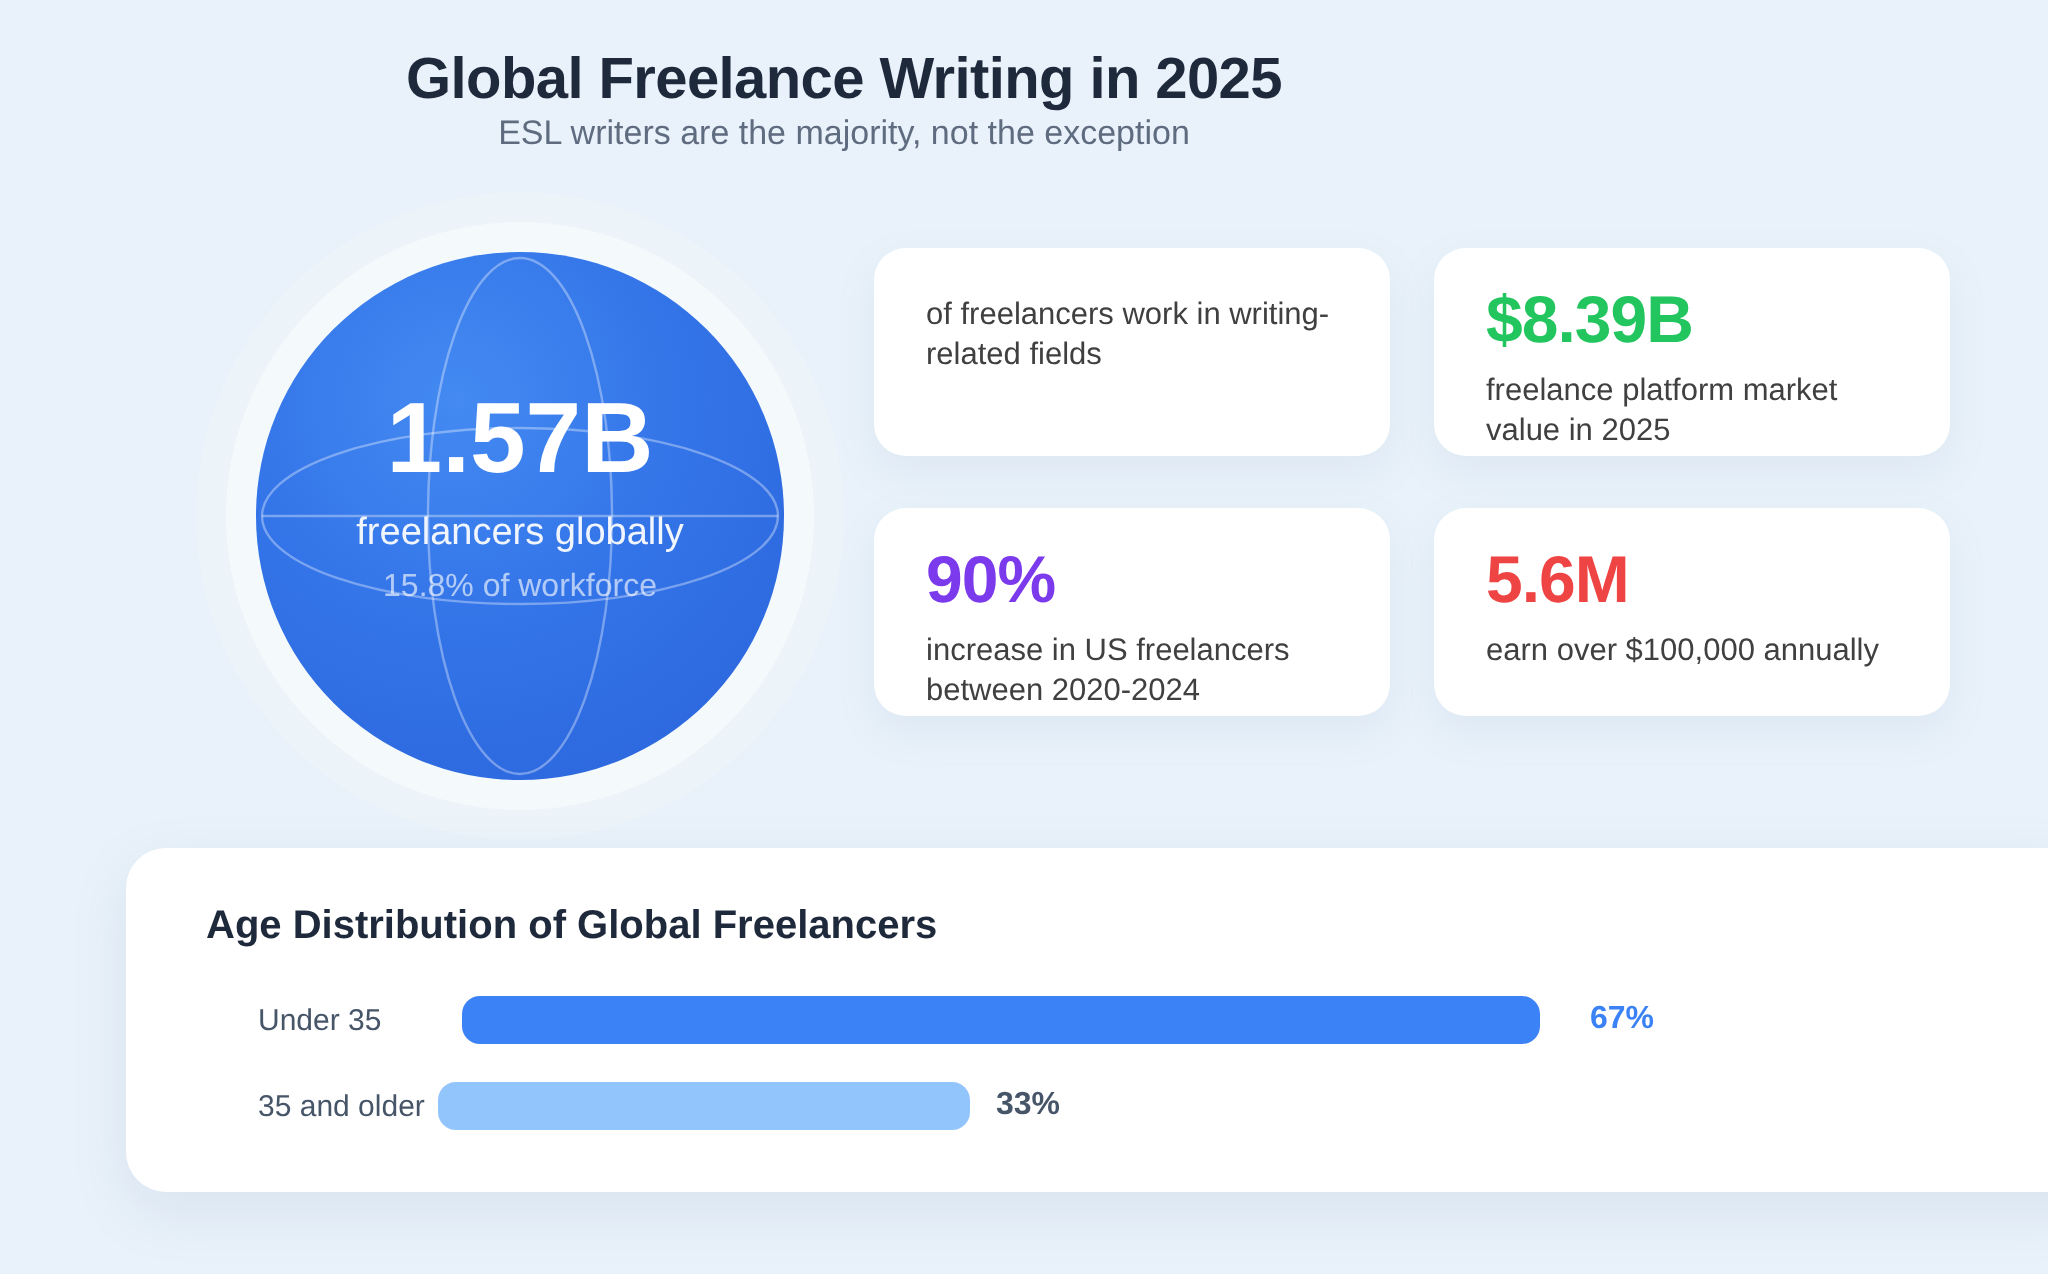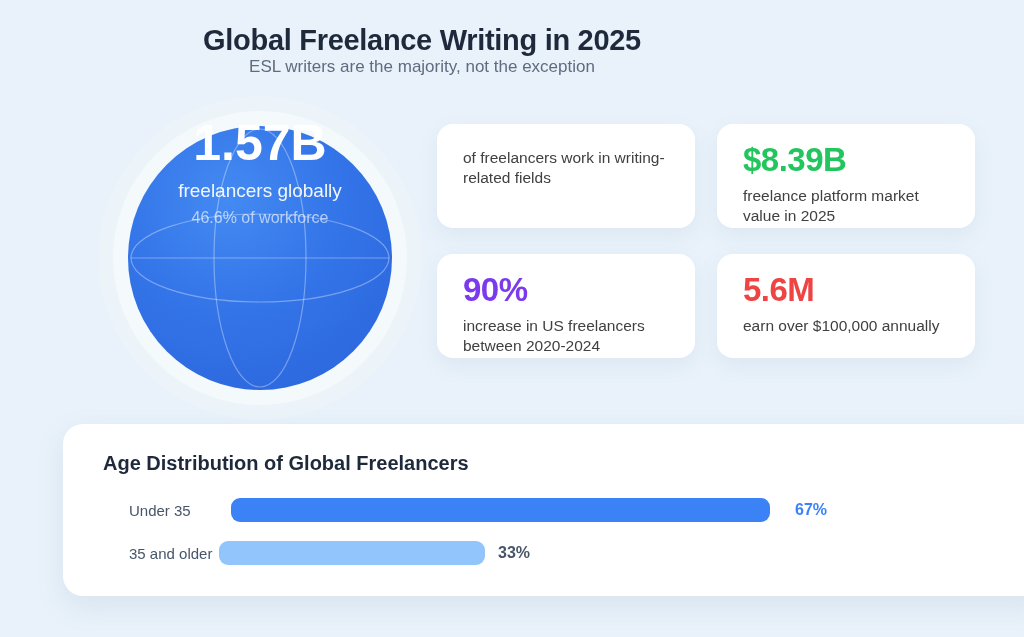--- a/index.html
+++ b/index.html
@@ -13,21 +13,21 @@
   .header { position: absolute; top: 24px; left: 0; width: 844px; text-align: center; }
   .title { font-size: 29px; font-weight: bold; color: #1e293b; letter-spacing: -0.3px; }
   .subtitle { margin-top: 0; font-size: 17px; color: #5f6c80; }
 
   
   .globe {
     position: absolute; left: 128px; top: 126px;
     width: 264px; height: 264px; border-radius: 50%;
     background: radial-gradient(circle at 38% 28%, #448af2 0%, #3374e8 45%, #2a62da 100%);
     box-shadow: 0 0 0 15px rgba(255,255,255,0.45), 0 0 0 30px rgba(255,255,255,0.15);
-    display: flex; flex-direction: column; align-items: center; 
+    display: flex; flex-direction: column; align-items: center; justify-content: center;
   }
   .globe svg { position: absolute; inset: 0; }
   .globe-text { position: relative; text-align: center; transform: translateY(-12px); }
   .globe-value { font-size: 50px; font-weight: bold; color: #ffffff; }
   .globe-label { margin-top: 8px; font-size: 19px; color: rgba(255,255,255,0.93); }
   .globe-sublabel { margin-top: 7px; font-size: 16px; color: rgba(255,255,255,0.62); }
 
   
   .stat-card {
     position: absolute; width: 258px; height: 104px;
@@ -69,21 +69,21 @@
   <svg viewBox="0 0 264 264" width="264" height="264">
     <g fill="none" stroke="rgba(255,255,255,0.35)" stroke-width="1.2">
       <ellipse cx="132" cy="132" rx="46" ry="129"></ellipse>
       <ellipse cx="132" cy="132" rx="129" ry="44"></ellipse>
       <line x1="3" y1="132" x2="261" y2="132"></line>
     </g>
   </svg>
   <div class="globe-text">
     <div class="globe-value">1.57B</div>
     <div class="globe-label">freelancers globally</div>
-    <div class="globe-sublabel">46.6% of workforce</div>
+    <div class="globe-sublabel">15.8% of workforce</div>
   </div>
 </div>
 
 <div class="stat-card c1">
   <div class="stat-desc">of freelancers work in writing-related fields</div>
 </div>
 
 <div class="stat-card c2">
   <div class="stat-value" style="color: rgb(34, 197, 94);">$8.39B</div>
   <div class="stat-desc">freelance platform market value in 2025</div>

